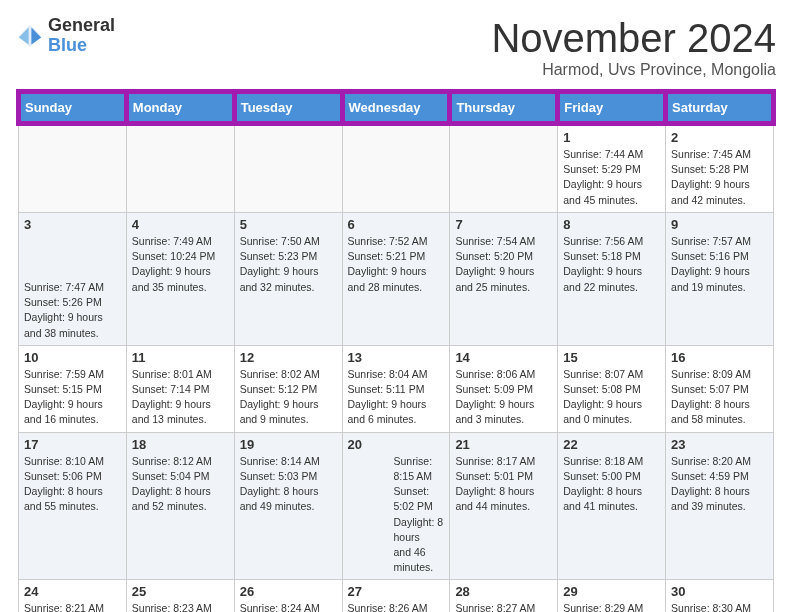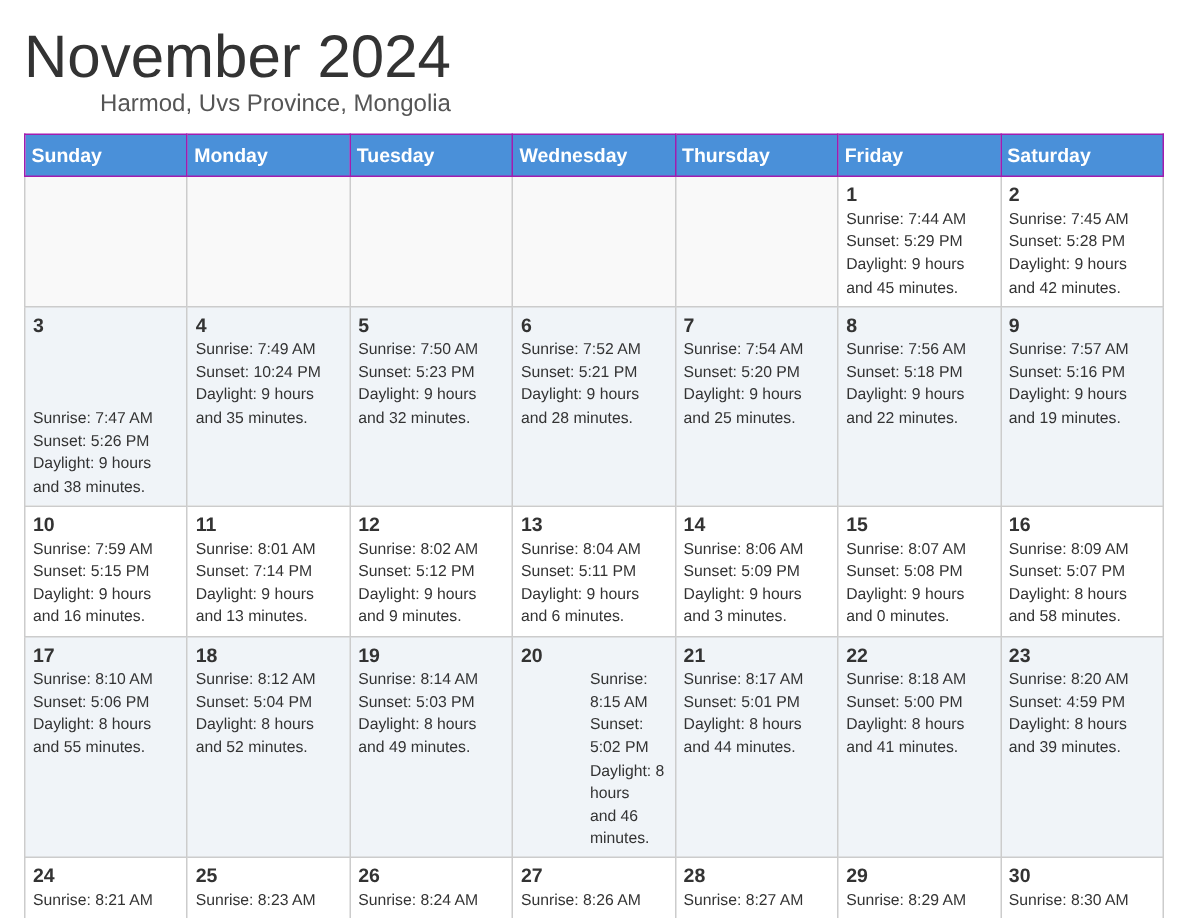--- a/index.html
+++ b/index.html
@@ -48,21 +48,21 @@
       border-collapse: collapse;
       table-layout: fixed;
     }
     th {
       background-color: #4a90d9;
       color: #fff;
       font-size: 13px;
       font-weight: bold;
       padding: 6px 4px;
       text-align: left;
-      border: 1px solid #a21caf;
+      border: 5px solid #a21caf;
     }
     td {
       border: 1px solid #ccc;
       vertical-align: top;
       padding: 4px 5px;
       font-size: 11px;
       color: #333;
       height: 80px;
       background: #fff;
     }
@@ -81,20 +81,32 @@
     .day-info {
       font-size: 10.5px;
       line-height: 1.45;
       color: #333;
     }
   </style>
 </head>
 <body>
 
 <div class="header">
+  <div class="logo">
+    <svg class="logo-icon" viewBox="0 0 40 40">
+      <rect width="40" height="40" fill="white"></rect>
+      <polygon points="20,4 36,20 20,36 4,20" fill="#4a90d9" opacity="0.15"></polygon>
+      <polygon points="22,8 36,22 22,32" fill="#4a90d9"></polygon>
+      <polygon points="18,8 4,22 18,32" fill="#87bfe8"></polygon>
+    </svg>
+    <div class="logo-text">
+      <div>General</div>
+      <div style="color:#4a90d9;">Blue</div>
+    </div>
+  </div>
   <div class="title-block">
     <div class="month-title">November 2024</div>
     <div class="location-title">Harmod, Uvs Province, Mongolia</div>
   </div>
 </div>
 
 <table>
   <thead>
     <tr id="header-row">
         <th>Sunday</th>

